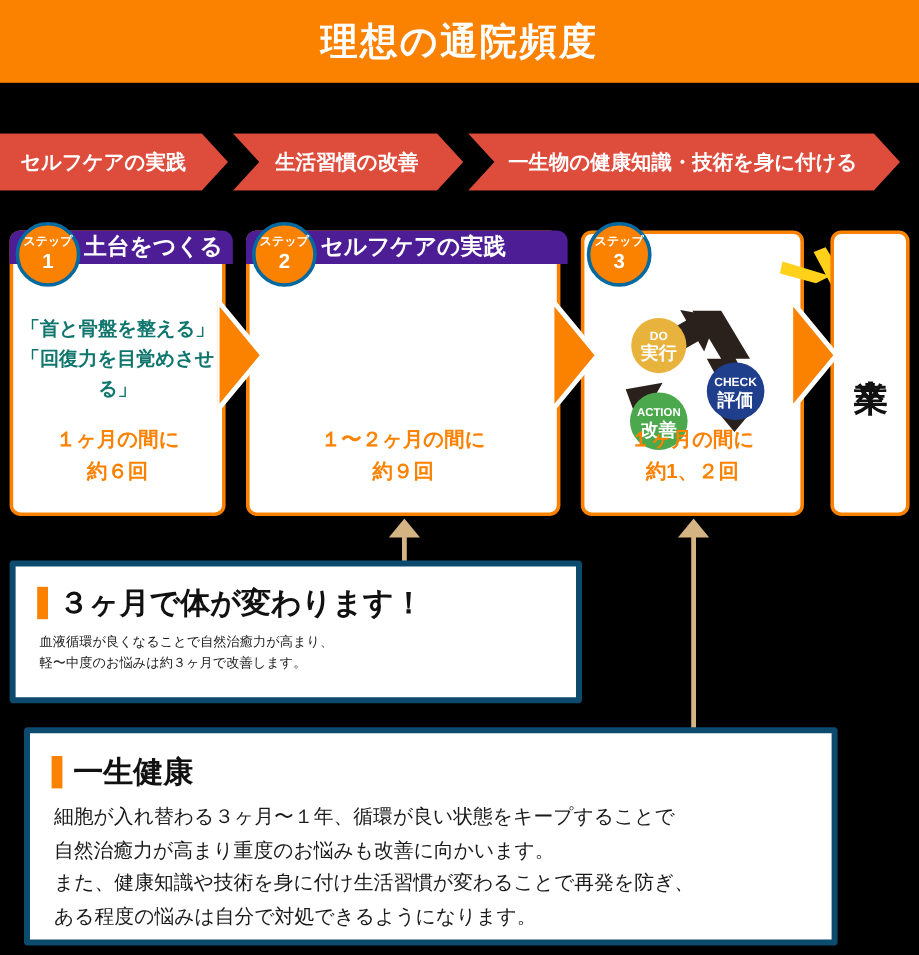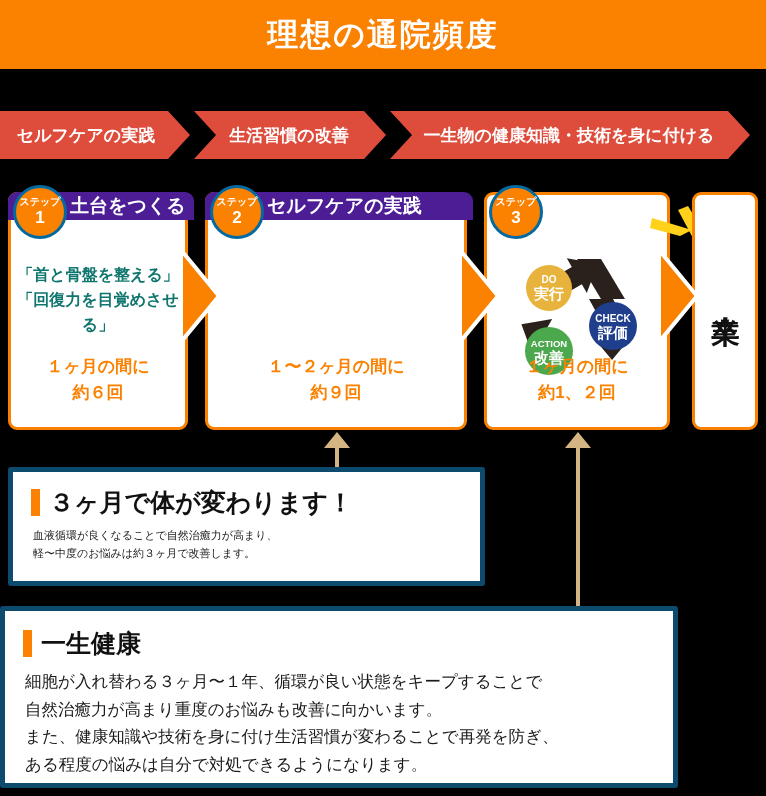--- a/index.html
+++ b/index.html
@@ -107,21 +107,21 @@
   
   .tan-arrow{ position:absolute; pointer-events:none; }
   .tan-arrow.t1{ left:322px; top:432px; width:30px; height:40px; }
   .tan-arrow.t2{ left:563px; top:432px; width:30px; height:178px; }
 
   
   .callout{
     position:absolute; background:#fff; border:5px solid #0c4a6e; border-radius:3px;
   }
   .callout.b1{ left:8px; top:467px; width:477px; height:119px; }
-  .callout.b2{ left:0; top:606px; width:678px; height:182px; }
+  .callout.b2{ left:20px; top:606px; width:678px; height:182px; }
   .callout-title{
     display:flex; align-items:center; color:#111;
     font-size:25px; font-weight:bold; margin:14px 0 8px 18px;
   }
   .callout.b2 .callout-title{ margin-top:16px; font-size:25px; }
   .title-bar{
     display:inline-block; width:9px; height:27px;
     background:#fb8100; margin-right:9px; flex:none;
   }
   .callout-body{

